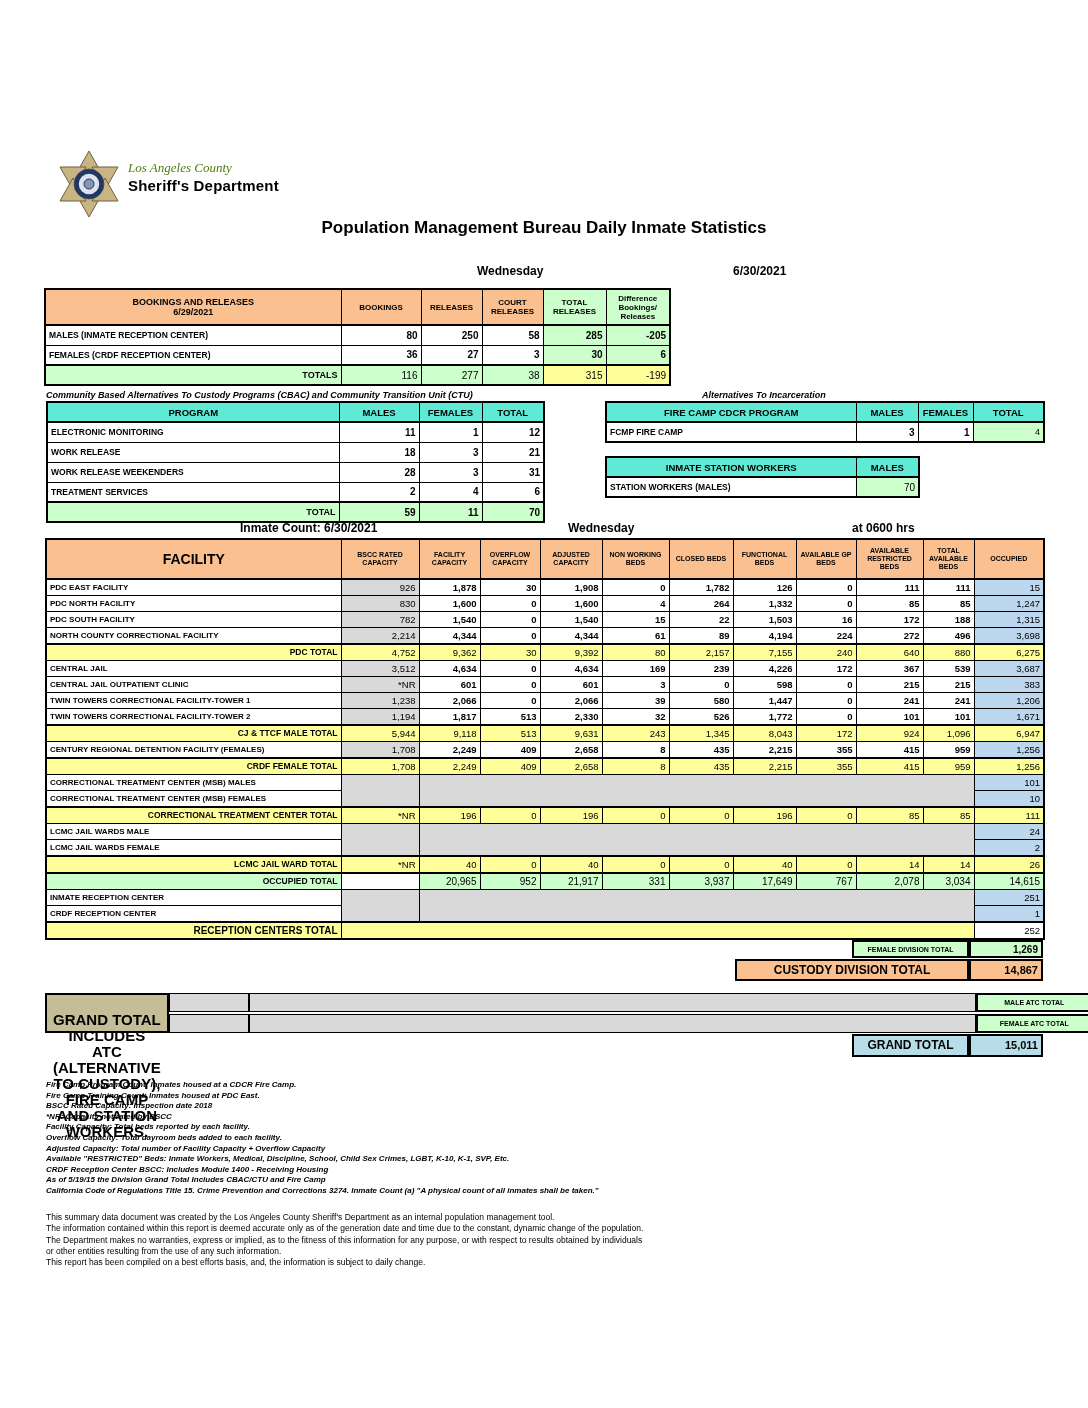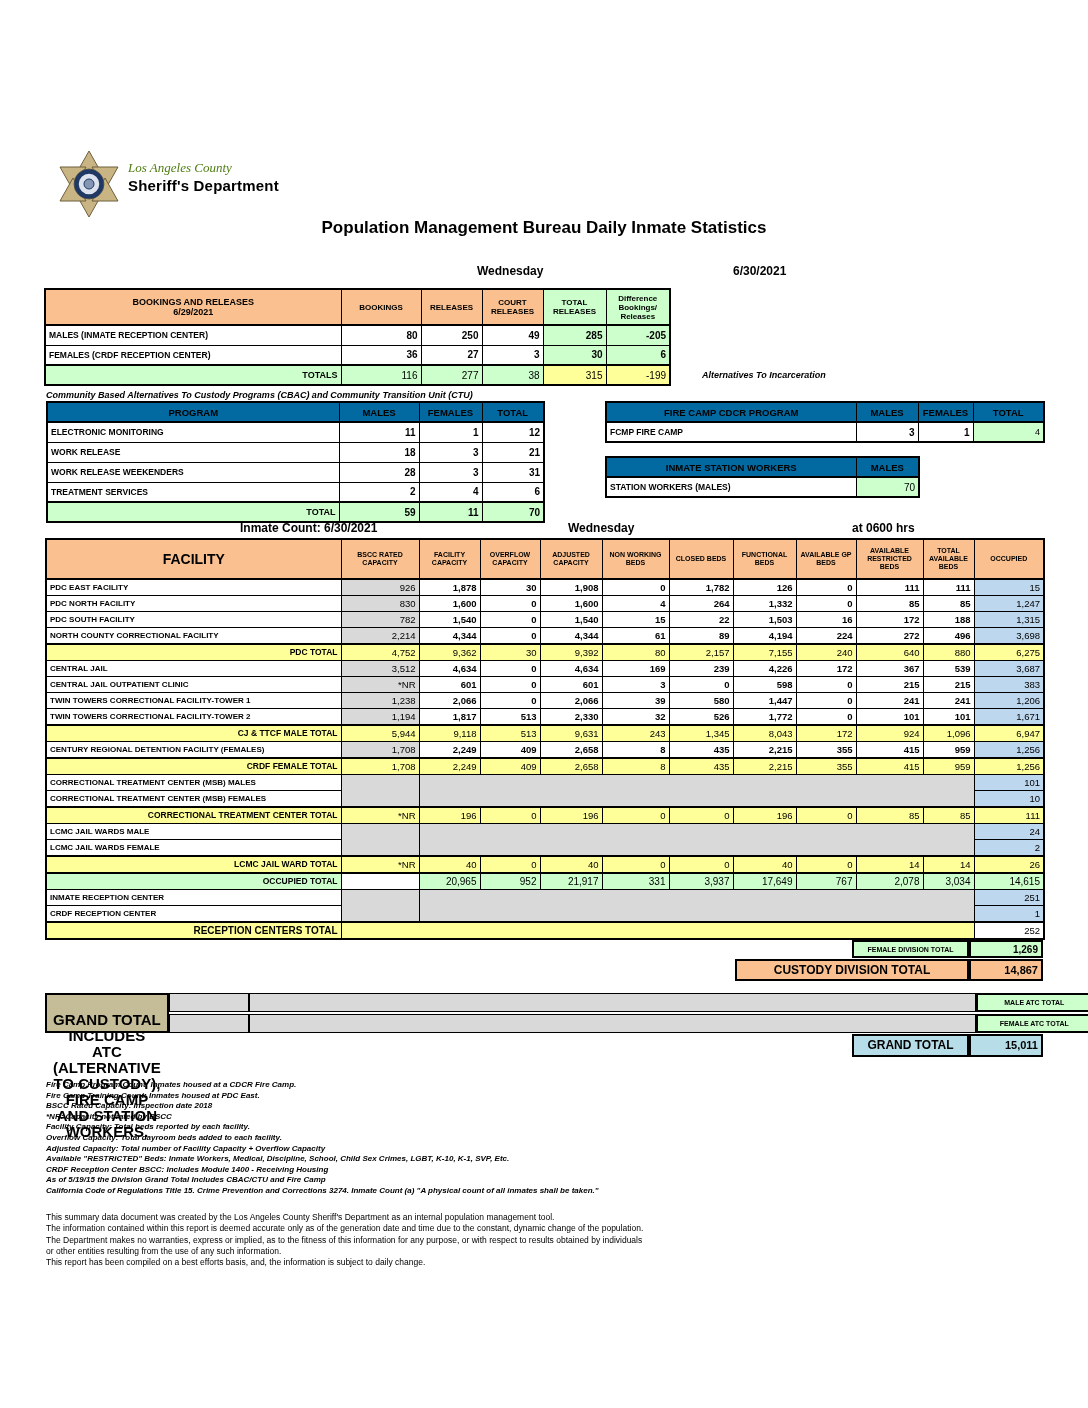--- a/index.html
+++ b/index.html
@@ -20,21 +20,21 @@
 
   
   table { border-collapse:collapse; table-layout:fixed; }
   td, th { border:1px solid #000; padding:0 3px; overflow:hidden; white-space:nowrap; }
   .t2 { border:2px solid #000; }
   th { font-weight:bold; text-align:center; white-space:normal; }
   .num { text-align:right; }
   .peach { background:#FAC090; }
   .green { background:#CCFFCC; }
   .yellow { background:#FFFF99; }
-  .tan { background:#0369a1;margin-left:48px; }
+  .tan { background:#5eead4;margin-left:48px; }
   .grayc { background:#D9D9D9; }
 
   
   .bookings { position:absolute; top:288px; left:44px; width:625px; }
   .bookings th { font-size:8px; height:36px; }
   .bookings .hlabel { font-size:9px; }
   .bookings td { height:20px; font-size:10px; }
   .bookings .lbl { font-size:8.5px; font-weight:bold; }
   .bookings td.num { font-weight:bold; }
   .bookings .trow td { font-weight:normal; border-top:2px solid #000; }
@@ -166,21 +166,21 @@
         <th class="peach" style="border-bottom:2px solid #000">COURT RELEASES</th>
         <th class="green" style="border-bottom:2px solid #000">TOTAL RELEASES</th>
         <th class="green" style="border-bottom:2px solid #000">Difference Bookings/ Releases</th>
       </tr>
     </thead>
     <tbody>
         <tr>
           <td class="lbl">MALES (INMATE RECEPTION CENTER)</td>
           <td class="num">80</td>
           <td class="num">250</td>
-          <td class="num">49</td>
+          <td class="num">58</td>
           <td class="num green">285</td>
           <td class="num green">-205</td>
         </tr>
         <tr>
           <td class="lbl">FEMALES (CRDF RECEPTION CENTER)</td>
           <td class="num">36</td>
           <td class="num">27</td>
           <td class="num">3</td>
           <td class="num green">30</td>
           <td class="num green">6</td>
@@ -239,21 +239,21 @@
         </tr>
         <tr class="trow">
           <td class="lbl green">TOTAL</td>
           <td class="num green">59</td>
           <td class="num green">11</td>
           <td class="num green">70</td>
         </tr>
       </tbody>
   </table>
 
-  <div class="sec-title" style="top:370px;left:702px">Alternatives To Incarceration</div>
+  <div class="sec-title" style="top:390px;left:702px">Alternatives To Incarceration</div>
   <table class="fire t2">
     <colgroup>
         <col style="width:250px">
         <col style="width:62px">
         <col style="width:55px">
         <col style="width:71px">
       </colgroup>
     <thead>
       <tr>
         <th class="tan" style="border-bottom:2px solid #000">FIRE CAMP CDCR PROGRAM</th>

